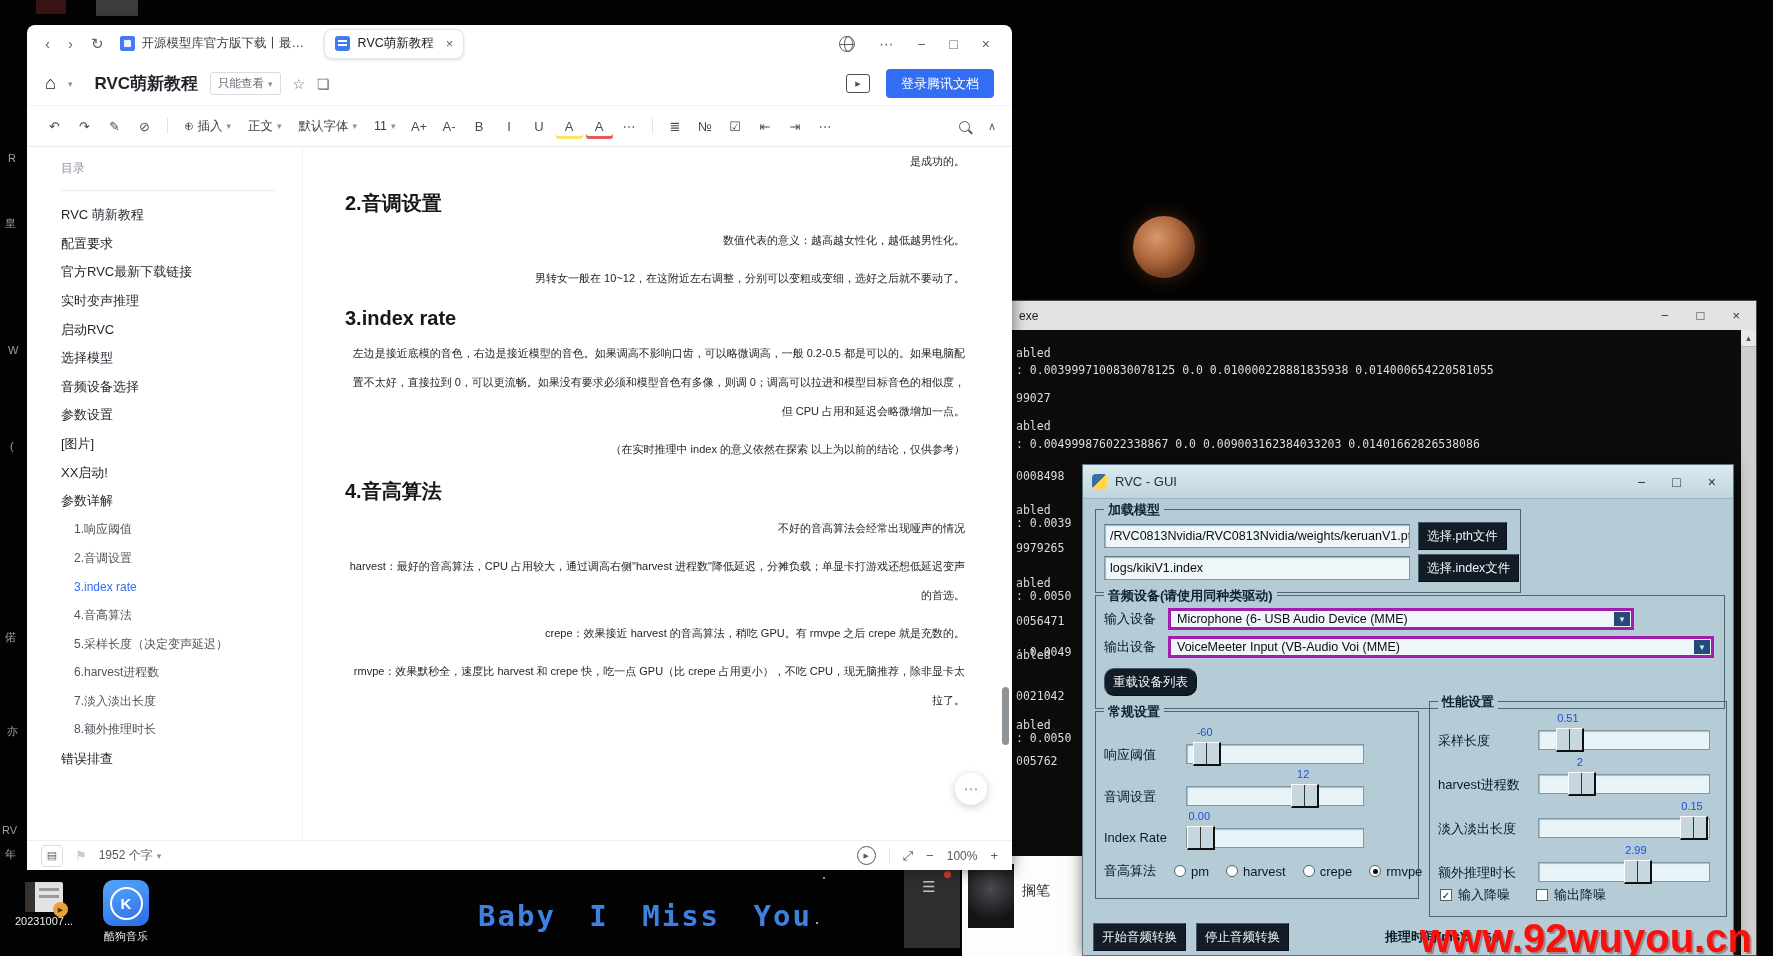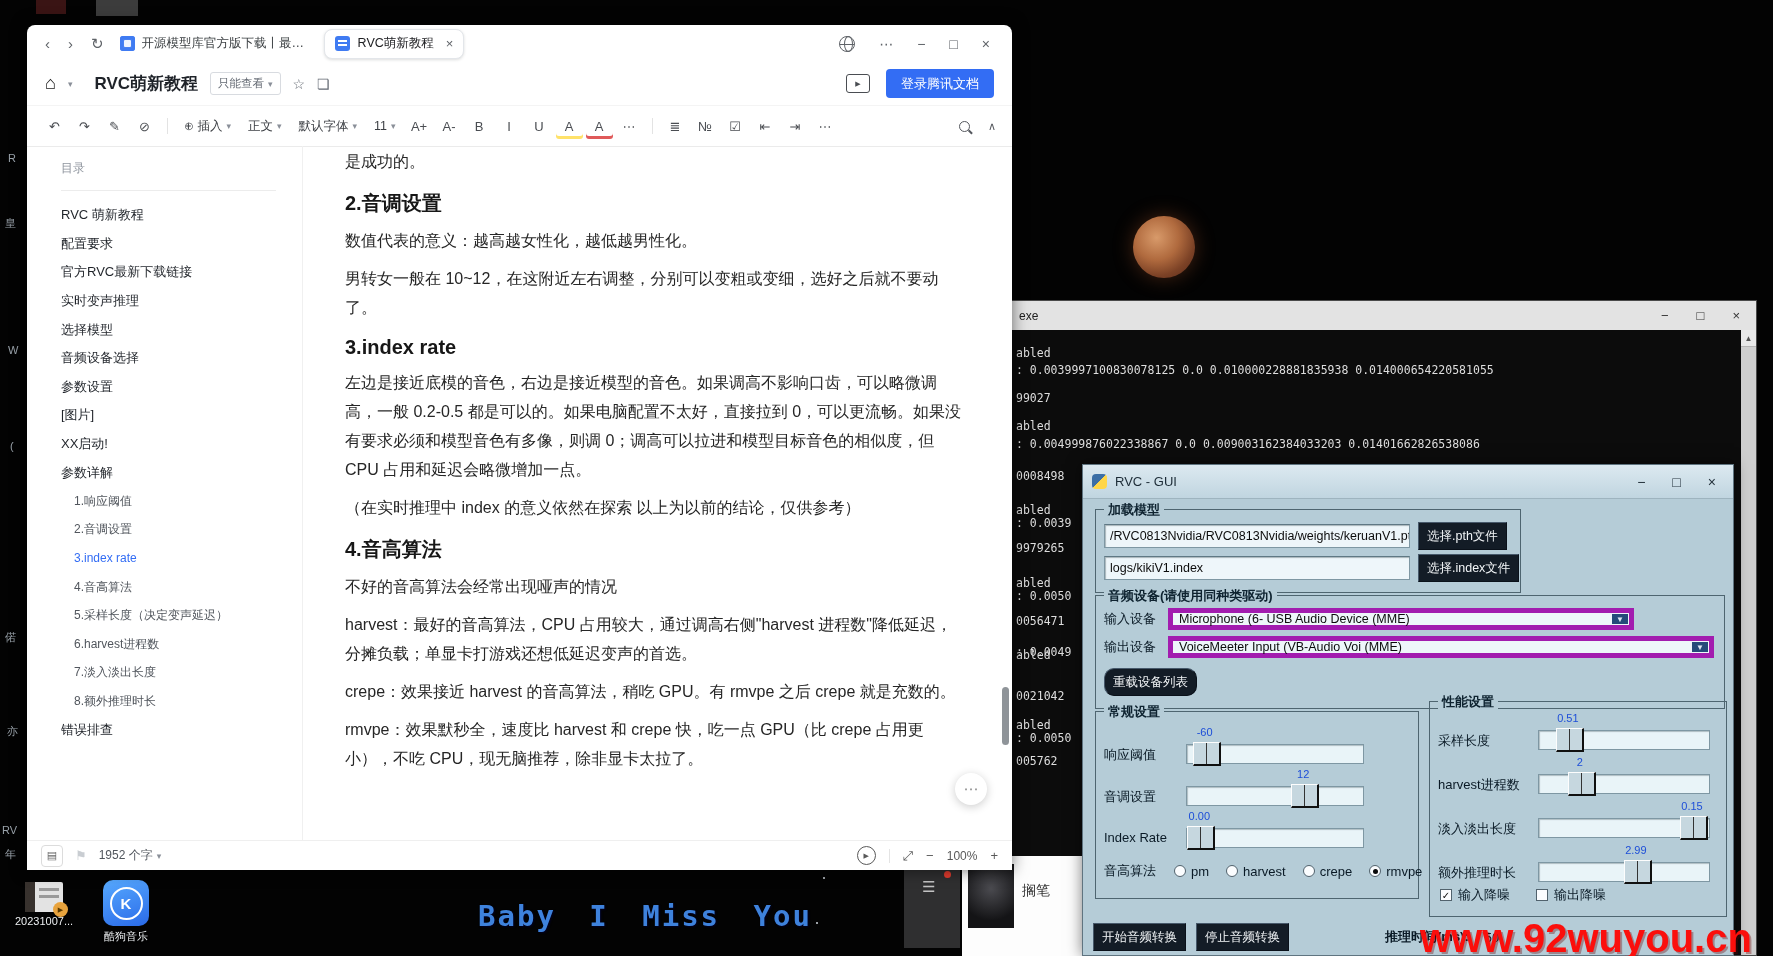--- a/index.html
+++ b/index.html
@@ -90,21 +90,21 @@
            padding:14px 0 0 34px;box-sizing:border-box;overflow:hidden;}
   .toctitle{font-size:12px;color:#8f959e;}
   .tocdiv{height:1px;background:#ececec;margin:13px 26px 10px 0;}
   .toclist{list-style:none;margin:0;padding:0;}
   .toclist li{height:28.6px;display:flex;align-items:center;font-size:13px;color:#1f2329;white-space:nowrap;
               overflow:hidden;}
   .toclist li.sub{padding-left:13px;font-size:12px;color:#51565d;}
   .toclist li.active{color:#336df4;}
   .doccontent{position:absolute;left:318px;top:122px;width:620px;bottom:32px;overflow:hidden;color:#262626;}
   .doccontent .h2{font-size:20px;font-weight:700;margin:14px 0 9px;color:#171717;}
-  .doccontent .p{font-size:16px;line-height:29px;margin:0 0 9px;}
+  .doccontent .p{font-size:11px;line-height:29px;margin:0 0 9px;text-align:right;}
   .morefab{position:absolute;left:928px;top:748px;width:32px;height:32px;border-radius:50%;background:#fff;
            box-shadow:0 2px 10px rgba(0,0,0,.2);display:flex;align-items:center;justify-content:center;
            color:#888;font-size:15px;}
   .docscroll{position:absolute;right:3px;top:662px;width:7px;height:58px;background:#8f9499;border-radius:4px;}
   .statusbar{position:absolute;left:0;right:0;bottom:0;height:30px;border-top:1px solid #efefef;background:#fff;
              display:flex;align-items:center;padding:0 14px;box-sizing:border-box;}
   .sb-outline{width:20px;height:20px;border:1px solid #dcdcdc;border-radius:4px;display:flex;align-items:center;
               justify-content:center;font-size:11px;color:#686868;}
   .sb-flag{font-size:13px;color:#c9cdd2;margin-left:12px;}
   .sb-words{font-size:12px;color:#51565d;margin-left:12px;display:flex;align-items:center;gap:4px;}
@@ -137,21 +137,21 @@
           font-weight:700;color:#0e2330;white-space:nowrap;}
   .lmrow{position:absolute;left:8px;display:flex;gap:8px;align-items:center;}
   .field{width:306px;height:24px;background:#eef6fa;border:1px solid #7e97a3;border-top-color:#5f7884;
          box-shadow:inset 1px 1px 1px rgba(40,60,70,.35);font-size:12.5px;color:#0c0c0c;display:flex;
          align-items:center;padding:0 5px;box-sizing:border-box;white-space:nowrap;overflow:hidden;}
   .dbtn{background:#131c26;color:#f2f5f7;font-size:12.5px;height:26px;display:flex;align-items:center;
         padding:0 8px;border:1px solid #46586a;border-right-color:#0a111a;border-bottom-color:#0a111a;
         white-space:nowrap;}
   .arow{position:absolute;display:flex;align-items:center;}
   .alabel{width:64px;font-size:13px;color:#0a1a26;}
-  .combo{height:22px;background:#eef6fa;border:5px solid #a21caf;display:flex;align-items:center;
+  .combo{height:22px;background:#eef6fa;border:3px solid #a21caf;display:flex;align-items:center;
          font-size:12.5px;color:#0b0b0b;padding:0 6px;box-sizing:border-box;position:relative;}
   .combo .arr{position:absolute;right:1px;top:1px;bottom:1px;width:16px;background:#244a7a;color:#dce6f2;
               font-size:8px;display:flex;align-items:center;justify-content:center;}
   .srow{position:absolute;left:8px;right:8px;height:26px;}
   .slabel{position:absolute;left:0;top:4px;font-size:13px;color:#0a1a26;white-space:nowrap;}
   .strack{position:absolute;top:2px;height:20px;background:#e9f4f8;border:1px solid #7e97a3;
           box-shadow:inset 1px 1px 1px rgba(40,60,70,.3);box-sizing:border-box;}
   .shandle{position:absolute;top:-3px;width:28px;height:24px;background:#c6d7df;border:1px solid #101010;
            border-top-color:#fdfdfd;border-left-color:#fdfdfd;border-right-width:2px;border-bottom-width:2px;
            box-sizing:border-box;margin-left:-12px;}
@@ -315,20 +315,21 @@
 
     <div class="sidebar">
       <div class="toctitle">目录</div>
       <div class="tocdiv"></div>
       <ul class="toclist">
 
       <li>RVC 萌新教程</li>
           <li>配置要求</li>
           <li>官方RVC最新下载链接</li>
           <li>实时变声推理</li>
+          <li>启动RVC</li>
           <li>选择模型</li>
           <li>音频设备选择</li>
           <li>参数设置</li>
           <li>[图片]</li>
           <li>XX启动!</li>
           <li>参数详解</li>
           <li class="sub">1.响应阈值</li>
           <li class="sub">2.音调设置</li>
           <li class="sub active">3.index rate</li>
           <li class="sub">4.音高算法</li>

